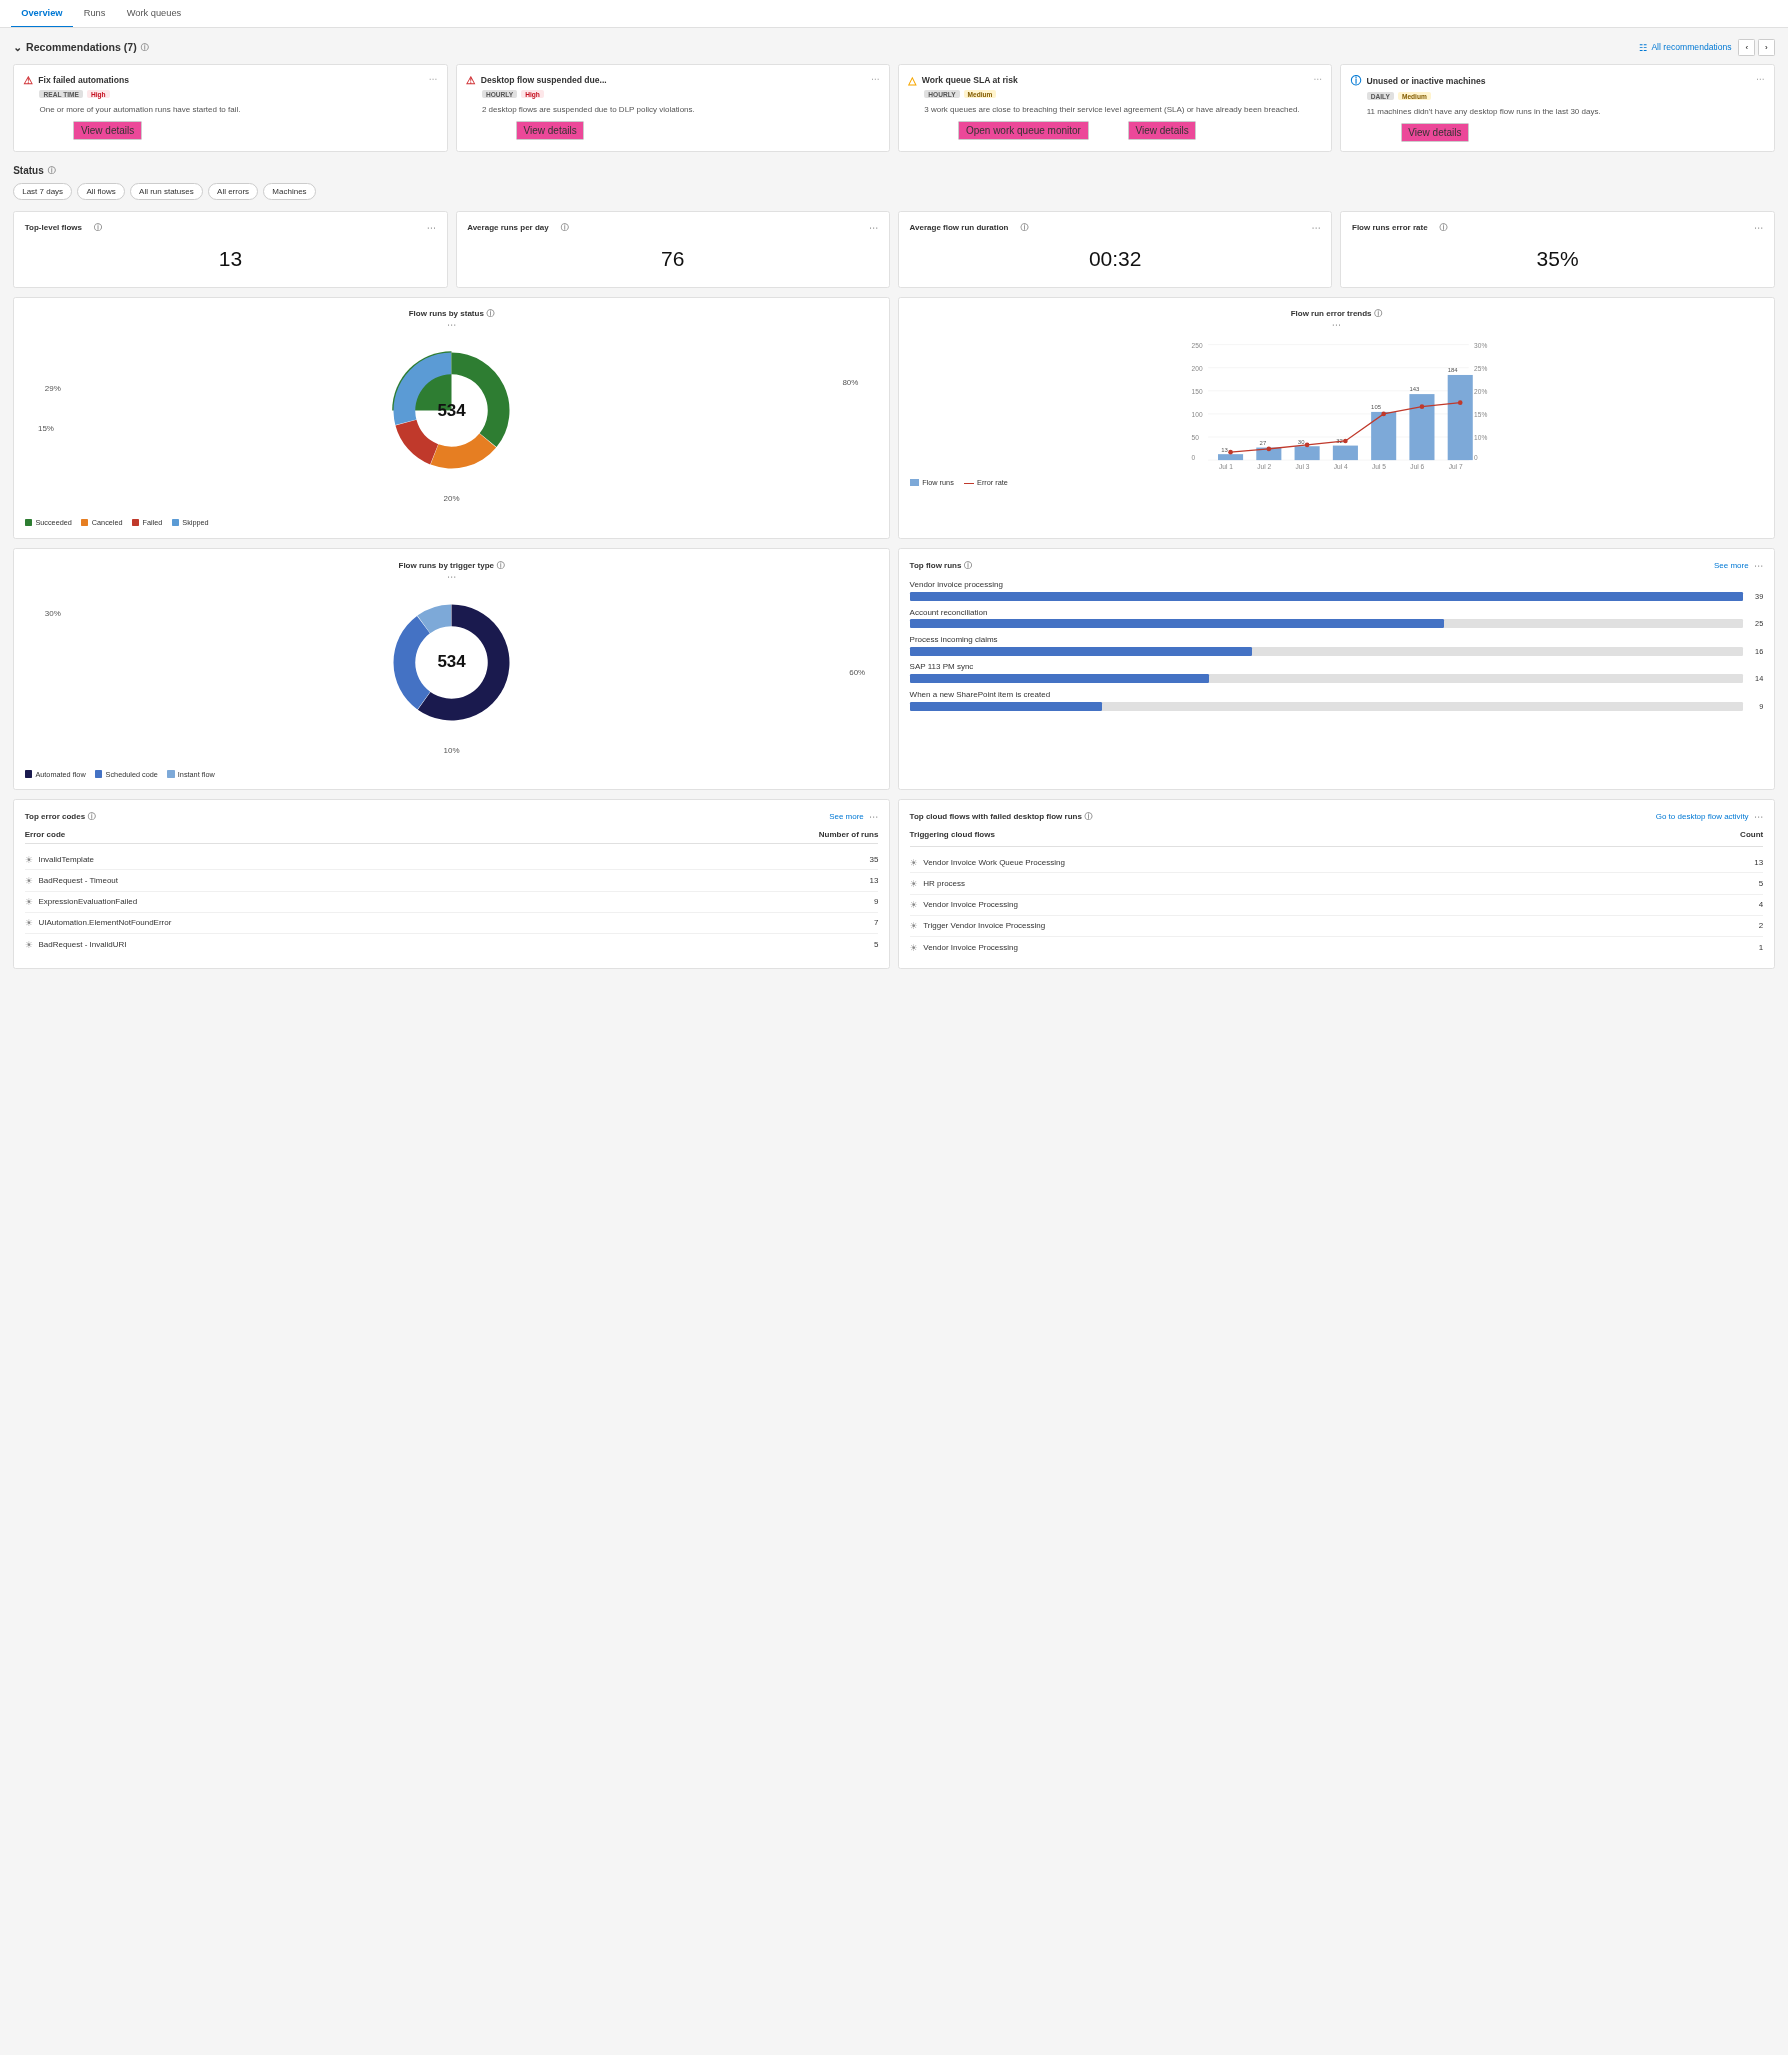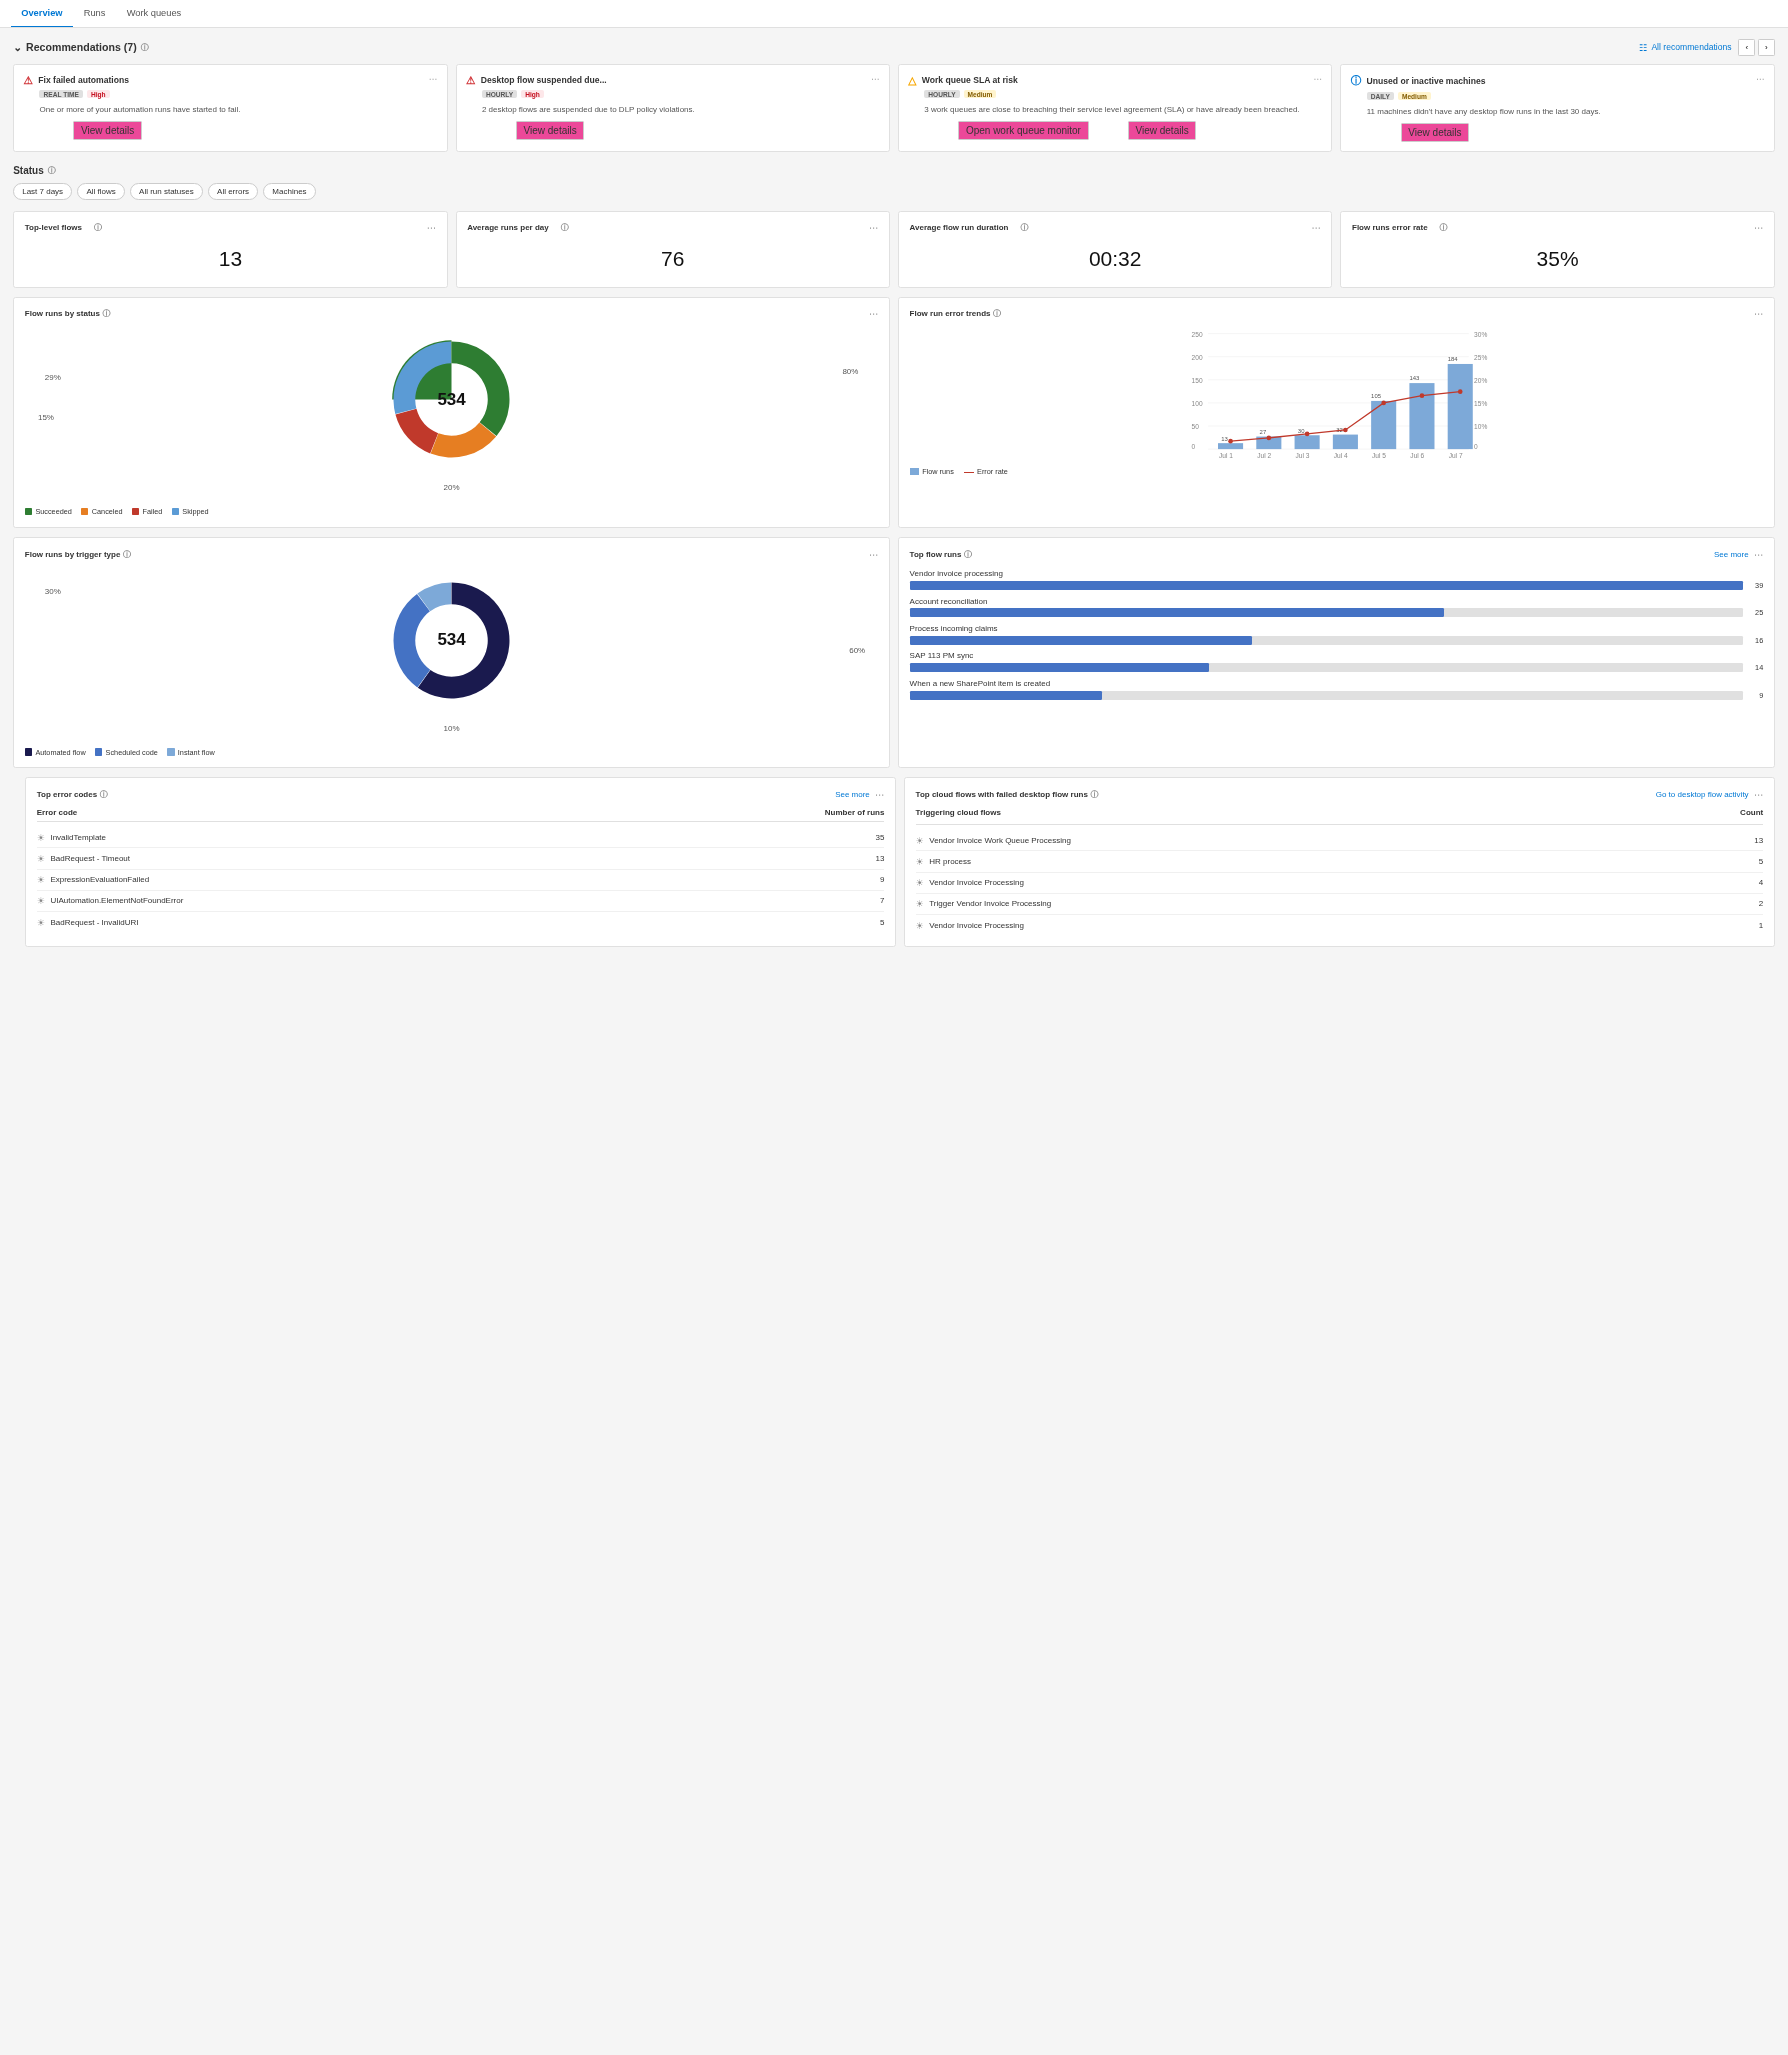--- a/index.html
+++ b/index.html
@@ -48,21 +48,21 @@
     
     .kpi-row { display: grid; grid-template-columns: repeat(4, 1fr); gap: 8px; margin-bottom: 9.3px; }
     .kpi-card { background: #fff; border: 0.7px solid #e0e0e0; border-radius: 2.6px; padding: 10.6px; }
     .kpi-card-header { display: flex; justify-content: space-between; align-items: center; margin-bottom: 8px; }
     .kpi-label { font-size: 8px; font-weight: 600; color: #333; display: flex; align-items: center; gap: 12px; }
     .kpi-value { font-size: 21px; font-weight: 300; color: #111; text-align: center; padding: 5.3px 0; }
 
     
     .charts-row { display: grid; grid-template-columns: 1fr 1fr; gap: 8px; margin-bottom: 9.3px; }
     .chart-card { background: #fff; border: 0.7px solid #e0e0e0; border-radius: 2.6px; padding: 10.6px; }
-    .chart-card-header { display: flex; justify-content: space-between; align-items: center; margin-bottom: 8px; }
+    .chart-card-header { display: flex; justify-content: space-between; align-items: center; margin-bottom: 8px; flex-direction: column; }
     .chart-title { font-size: 8px; font-weight: 600; display: flex; align-items: center; gap: 2.6px; }
 
     
     .donut-container { display: flex; justify-content: center; align-items: center; position: relative; margin: 6.6px 0; }
     .donut-label { position: absolute; font-size: 17px; font-weight: 600; color: #111; }
     .legend { display: flex; gap: 9.3px; flex-wrap: wrap; margin-top: 15px; }
     .legend-item { display: flex; align-items: center; gap: 3.3px; font-size: 7.3px; }
     .legend-dot { width: 7.3px; height: 7.3px; border-radius: 0.7px; }
     .chart-legend { display: flex; gap: 10.6px; margin-top: 5.3px; }
     .chart-legend-item { display: flex; align-items: center; gap: 3.3px; font-size: 7.3px; }
@@ -73,21 +73,21 @@
     .top-flows-card { background: #fff; border: 0.7px solid #e0e0e0; border-radius: 2.6px; padding: 10.6px; }
     .top-flows-header { display: flex; justify-content: space-between; align-items: center; margin-bottom: 9.3px; }
     .see-more { color: #0078d4; font-size: 8px; cursor: pointer; }
     .flow-bar-row { margin-bottom: 6.6px; }
     .flow-bar-label { font-size: 8px; color: #333; margin-bottom: 2.6px; }
     .flow-bar-track { background: #e0e0e0; height: 9.3px; border-radius: 1.3px; position: relative; }
     .flow-bar-fill { background: #4472c4; height: 9.3px; border-radius: 1.3px; }
     .flow-bar-wrap { position: relative; }
 
     
-    .bottom-row { display: grid; grid-template-columns: 1fr 1fr; gap: 8px; margin-bottom: 9.3px; margin-left: 12px; }
+    .bottom-row { display: grid; grid-template-columns: 1fr 1fr; gap: 8px; margin-bottom: 9.3px; }
     .table-card { background: #fff; border: 0.7px solid #e0e0e0; border-radius: 2.6px; padding: 10.6px; }
     .table-card-header { display: flex; justify-content: space-between; align-items: center; margin-bottom: 8px; }
     .table-cols { display: flex; justify-content: space-between; font-size: 8px; font-weight: 600; color: #333; margin-bottom: 5.3px; padding-bottom: 4px; border-bottom: 0.7px solid #e0e0e0; }
     .table-row-item { display: flex; justify-content: space-between; align-items: center; padding: 4.6px 0; border-bottom: 0.7px solid #f0f0f0; font-size: 8px; }
     .table-row-item:last-child { border-bottom: none; }
     .row-left { display: flex; align-items: center; gap: 5.3px; }
     .flow-icon { color: #888; font-size: 9.3px; }
 
     .info-icon { color: #888; font-size: 8px; cursor: pointer; }
     .more-icon { color: #888; cursor: pointer; font-size: 9.3px; }

